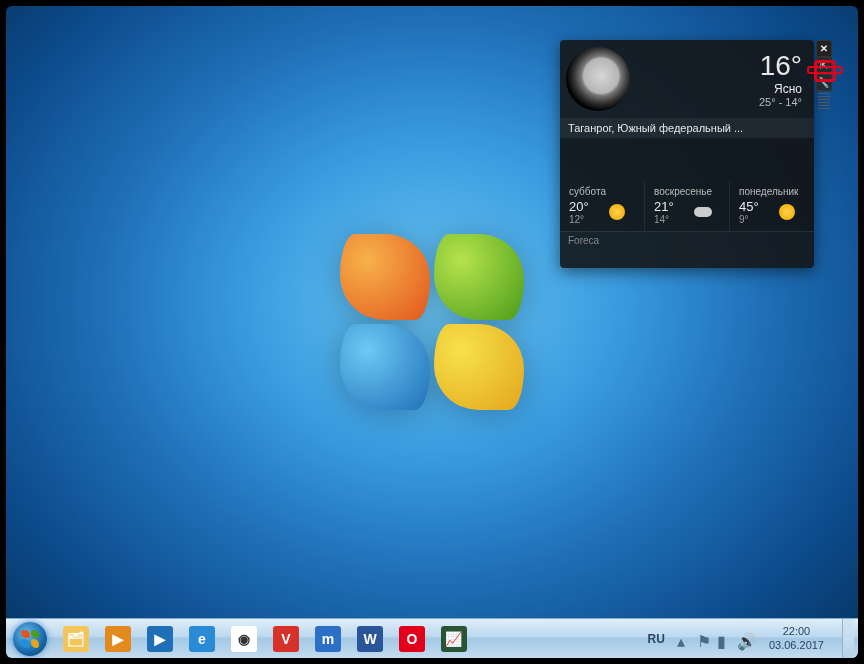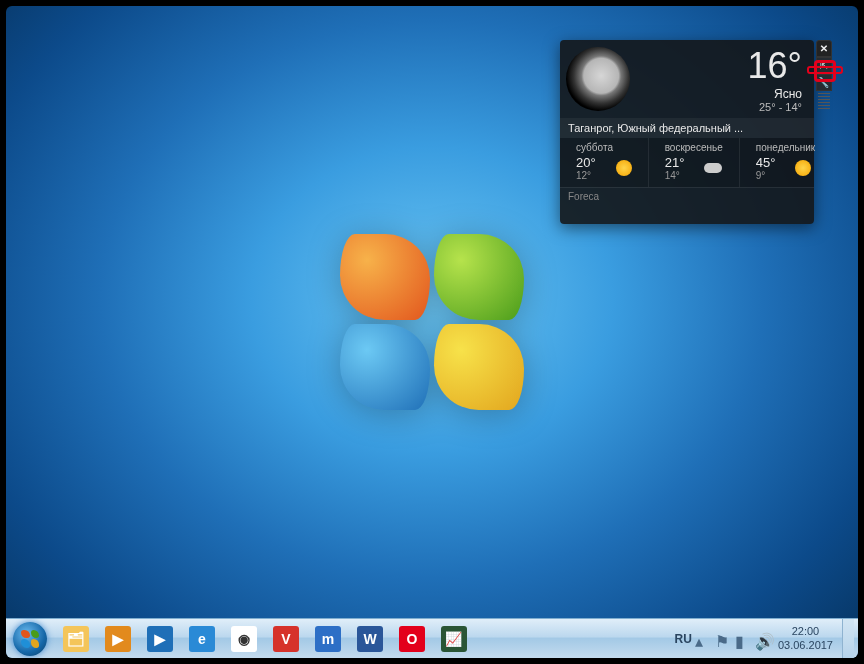--- a/index.html
+++ b/index.html
@@ -30,26 +30,26 @@
   border-radius: 4px; box-shadow: 0 4px 16px rgba(0,0,0,.5);
   font-size: 11px;
 }
 .gadget-top { display: flex; align-items: center; height: 78px; padding: 6px 12px 6px 6px; }
 .moon {
   width: 64px; height: 64px; border-radius: 50%;
   background: radial-gradient(circle at 55% 45%, #d6d6d6 0%, #b6b6b6 35%, #777 40%, #333 55%, #000 70%);
   flex-shrink: 0;
 }
 .gadget-temp { margin-left: auto; text-align: right; }
-.t-main { font-size: 36px; font-weight: 200; }
+.t-main { font-size: 28px; font-weight: 200; }
 .t-cond { font-size: 12px; }
 .t-range { font-size: 11px; color: #bbb; }
 .gadget-loc { padding: 4px 8px; font-size: 11px; background: rgba(255,255,255,.05); white-space: nowrap; overflow: hidden; text-overflow: ellipsis; }
 .gadget-days { display: flex; background: rgba(0,0,0,.15); }
-.day { flex: 1; padding: 4px 16px 6px; font-size: 10px; border-right: 1px solid rgba(255,255,255,.08); }
+.day { flex: 1; padding: 4px 9px 6px; font-size: 10px; border-right: 1px solid rgba(255,255,255,.08); margin-top: 44px; }
 .day:last-child { border-right: none; }
 .day-name { color: #bbb; white-space: nowrap; overflow: hidden; margin-bottom: 2px; }
 .day-row { display: flex; align-items: center; gap: 20px; }
 .day-hi { font-size: 13px; }
 .day-lo { font-size: 10px; color: #999; }
 .sun-icon { width: 16px; height: 16px; border-radius: 50%; background: radial-gradient(#ffd44a, #f4a300); }
 .cloud-icon { width: 18px; height: 10px; border-radius: 5px; background: #ccc; }
 .gadget-brand { padding: 3px 8px 22px; font-size: 10px; color: #888; border-top: 1px solid rgba(255,255,255,.08); }
 .gadget-ctl {
   position: absolute; top: 34px; right: 26px;
@@ -88,21 +88,21 @@
 }
 .so { border-radius: 3px 6px 3px 6px; }
 .so1 { background: #e2561d; } .so2 { background: #4a9c1a; } .so3 { background: #1f8fd7; } .so4 { background: #e2a51d; }
 .tb-items { display: flex; gap: 2px; margin-left: 6px; }
 .tb-item {
   width: 40px; height: 34px; display: flex; align-items: center; justify-content: center;
   cursor: pointer;
 }
 .tb-item svg, .tb-item .app-icon { width: 26px; height: 26px; }
 .app-icon { border-radius: 3px; display: flex; align-items: center; justify-content: center; font-size: 14px; font-weight: bold; color: #fff; }
-.tray { margin-left: auto; display: flex; align-items: center; gap: 3px; padding-right: 4px; height: 100%; }
+.tray { margin-left: auto; display: flex; align-items: center; gap: 12px; padding-right: 4px; height: 100%; }
 .tray-lang { font-size: 12px; font-weight: bold; color: #2a4560; cursor: pointer; }
 .tray-icons { display: flex; gap: 6px; align-items: center; }
 .tray-icon { width: 14px; height: 14px; color: #4a6a88; cursor: pointer; }
 .tray-clock { font-size: 11px; color: #2a4560; text-align: center; cursor: pointer; line-height: 1.2; padding: 0 6px; }
 .show-desktop { width: 12px; height: 40px; border-left: 1px solid #8fb3d0; background: linear-gradient(#d2e5f3, #b6d3ea); cursor: pointer; }
 </style>
 </head>
 <body>
 
 <div class="desktop">

